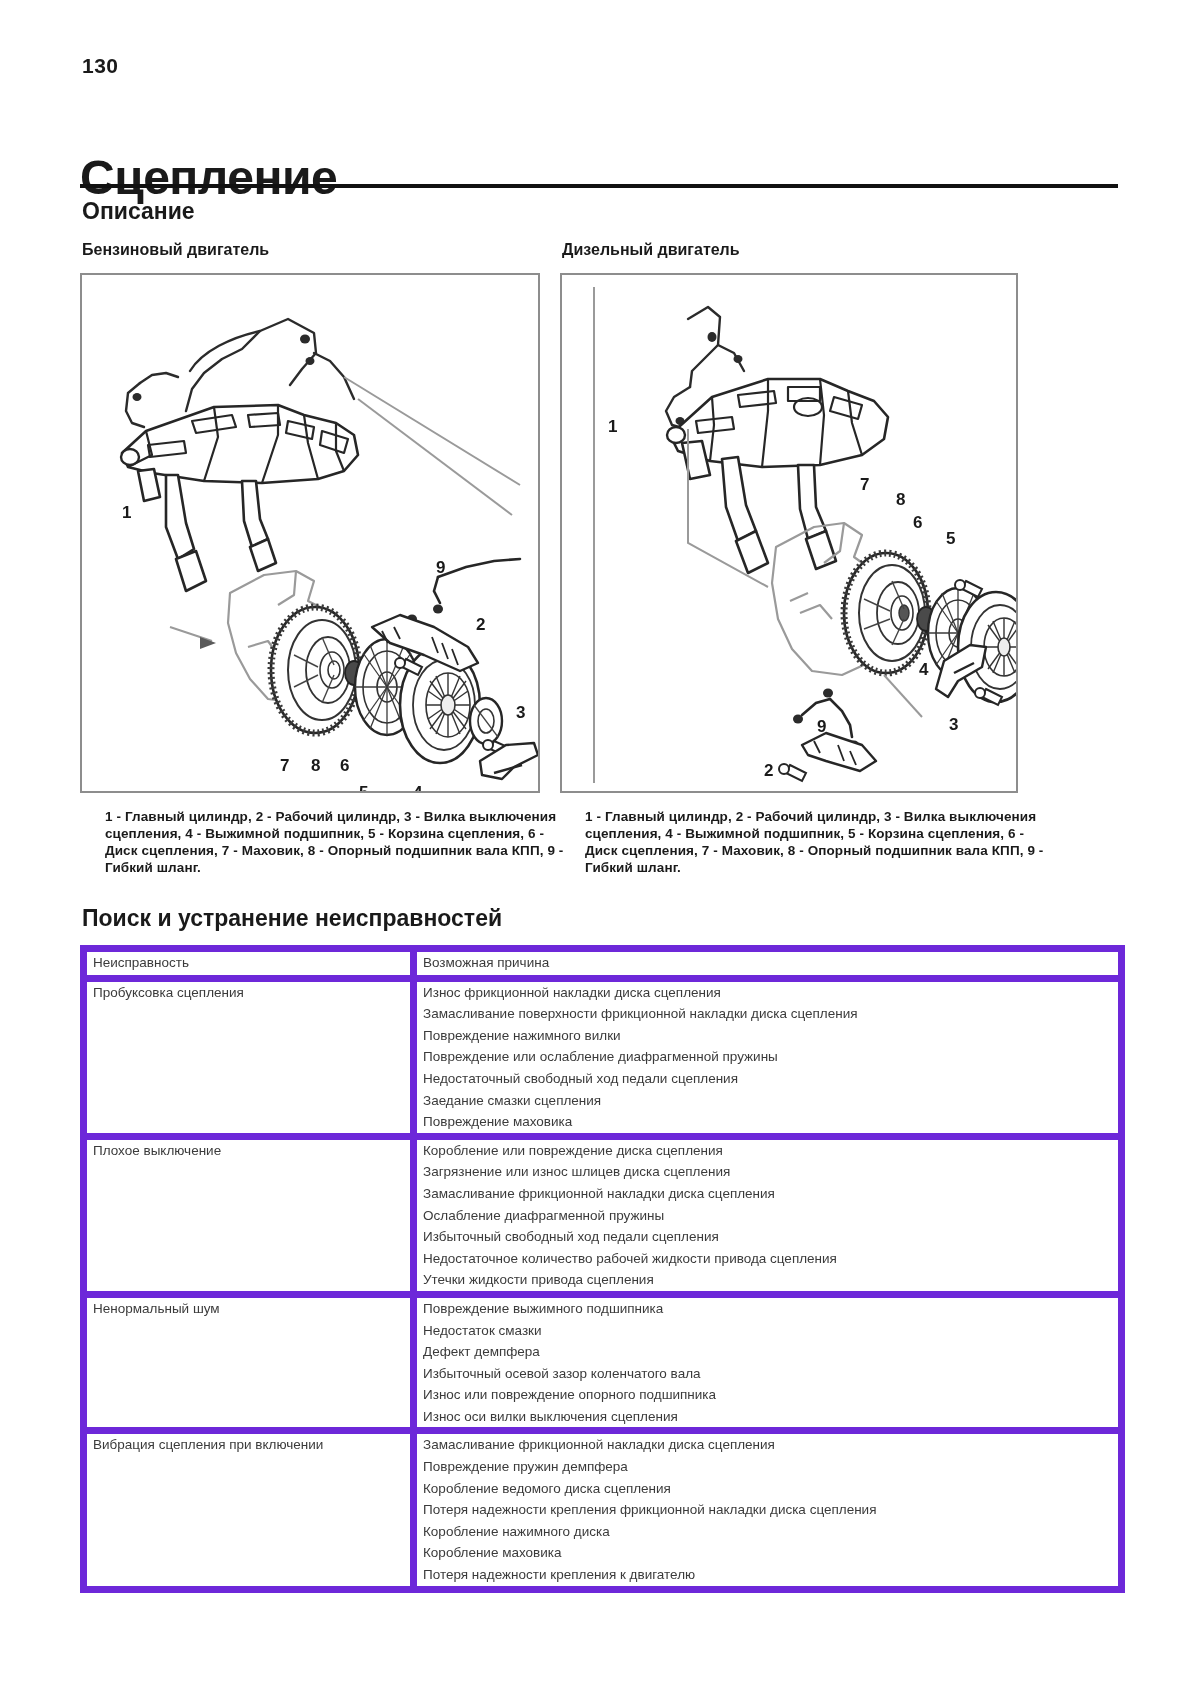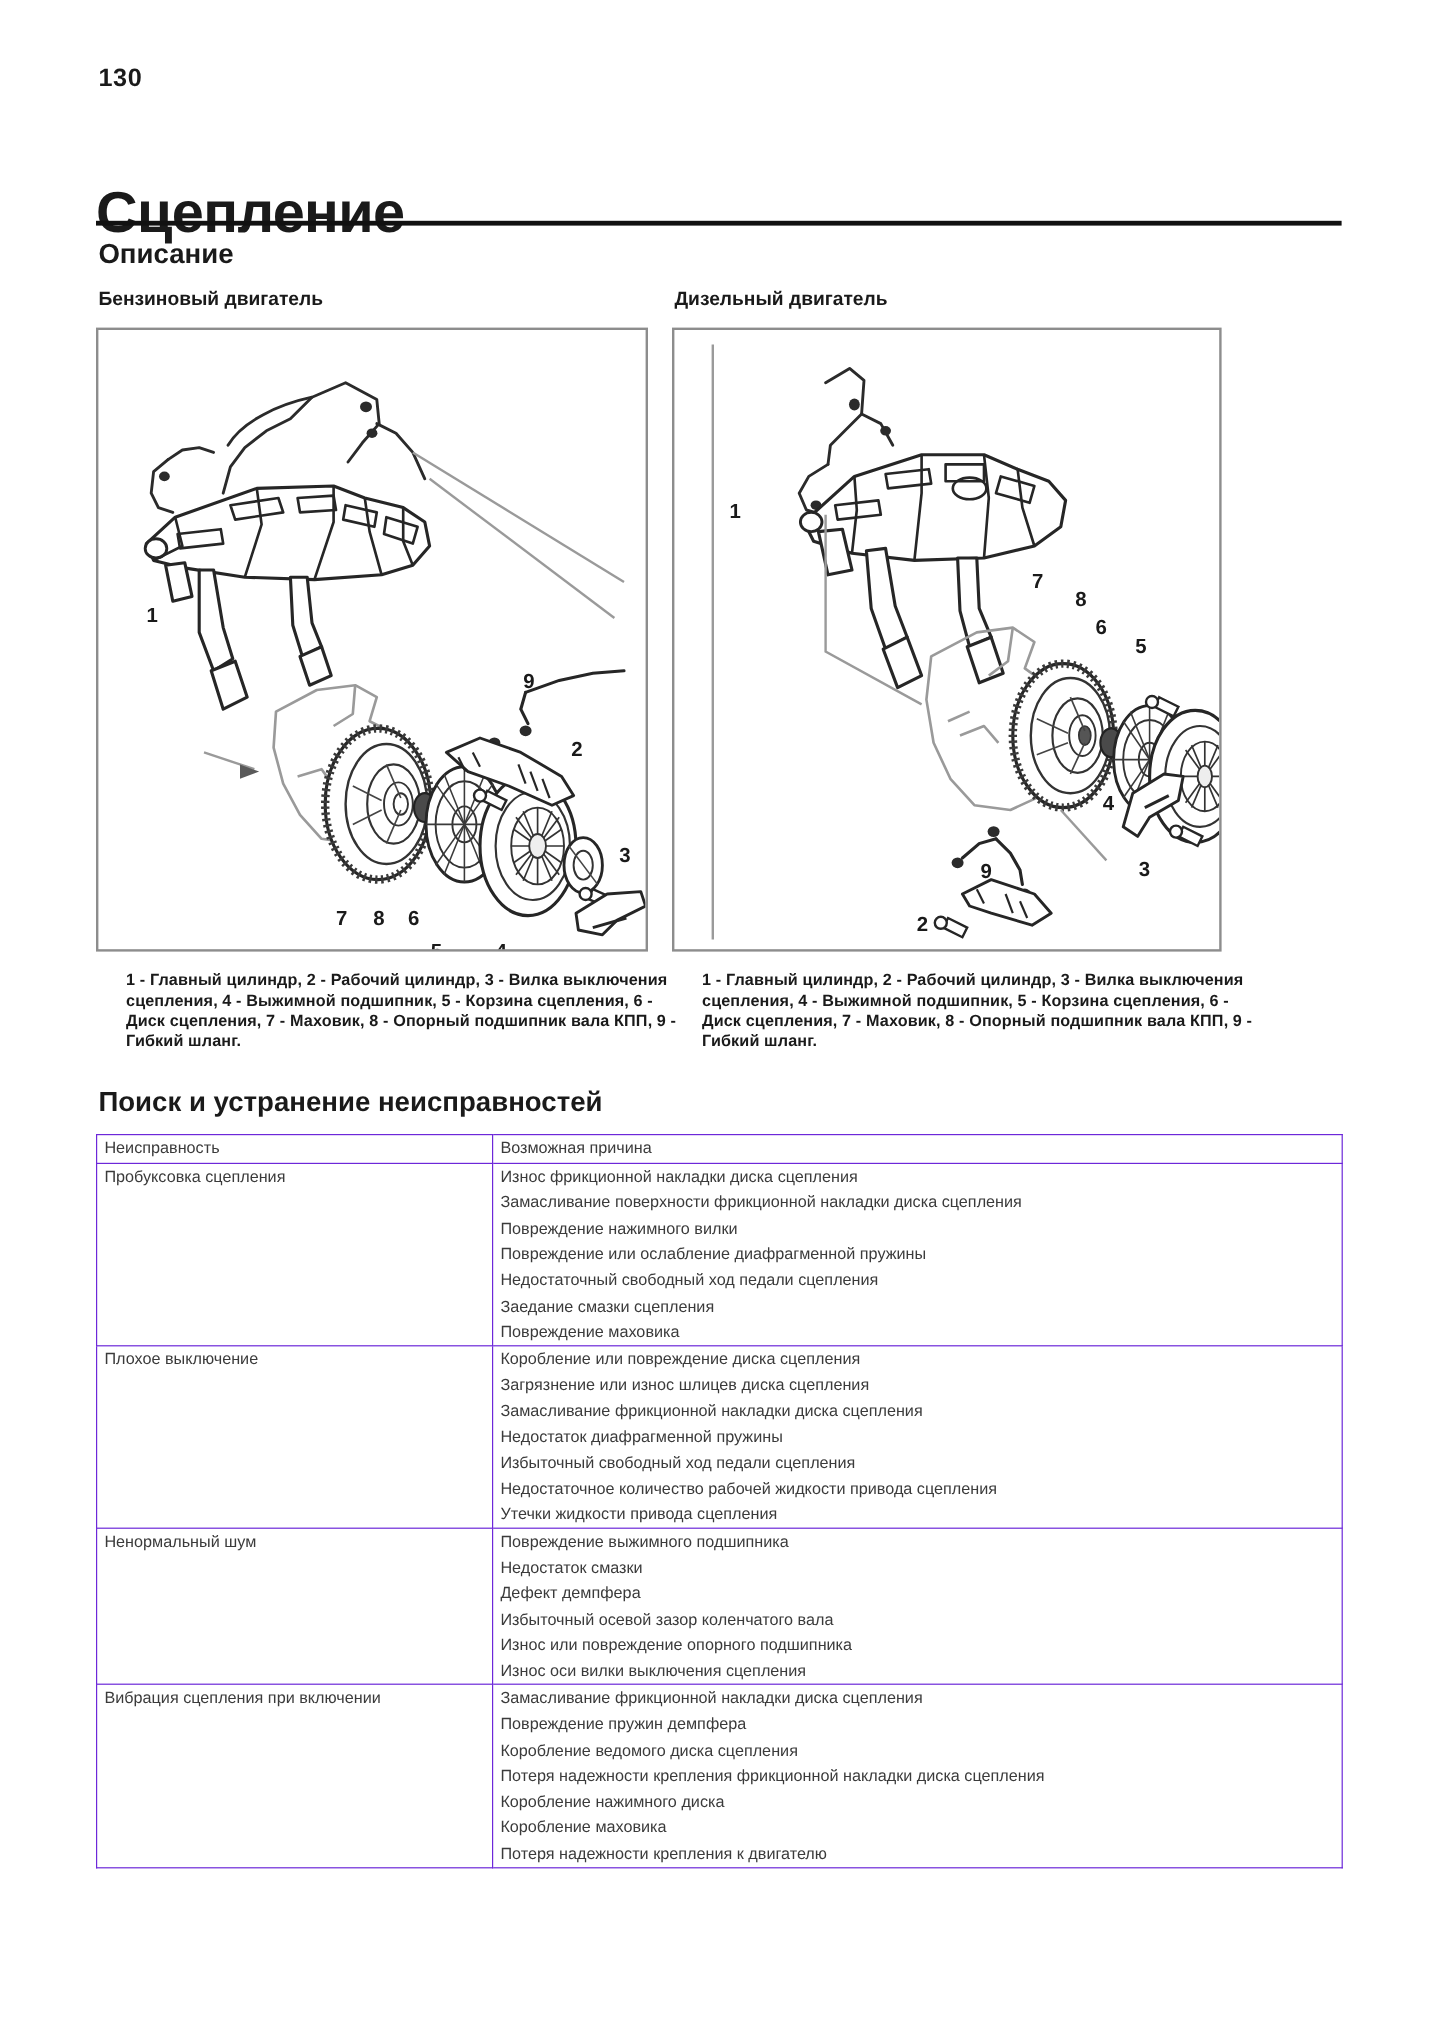--- a/index.html
+++ b/index.html
@@ -64,21 +64,21 @@
     font-size:23px; font-weight:bold;
   }
 
   .tbl-wrap { position:absolute; left:80px; top:945px; width:1038px; }
   table.ts {
     width:1038px; border-collapse:collapse;
     font-size:13.5px; color:#3b3b3b;
     table-layout:fixed;
   }
   table.ts td {
-    border:1px solid #6d28d9;
+    border:7px solid #6d28d9;
     padding:2px 5px 3px 6px;
     vertical-align:top;
     line-height:17.6px;
     height:20px;
   }
   table.ts td.c1 { width:330px; }
   table.ts td.c2 { width:708px; }
   table.ts tr.hdr td { font-weight:normal; }
   .cz { display:block; }
   .stack { padding:0 !important; border:1px solid #8d8d8d; }
@@ -433,21 +433,21 @@
             <span class="cz">Повреждение маховика</span>
           </td>
         </tr>
 
         <tr>
           <td class="c1">Плохое выключение</td>
           <td class="c2 stack">
             <span class="cz">Коробление или повреждение диска сцепления</span>
             <span class="cz">Загрязнение или износ шлицев диска сцепления</span>
             <span class="cz">Замасливание фрикционной накладки диска сцепления</span>
-            <span class="cz">Недостаток диафрагменной пружины</span>
+            <span class="cz">Ослабление диафрагменной пружины</span>
             <span class="cz">Избыточный свободный ход педали сцепления</span>
             <span class="cz">Недостаточное количество рабочей жидкости привода сцепления</span>
             <span class="cz">Утечки жидкости привода сцепления</span>
           </td>
         </tr>
 
         <tr>
           <td class="c1">Ненормальный шум</td>
           <td class="c2 stack">
             <span class="cz">Повреждение выжимного подшипника</span>

